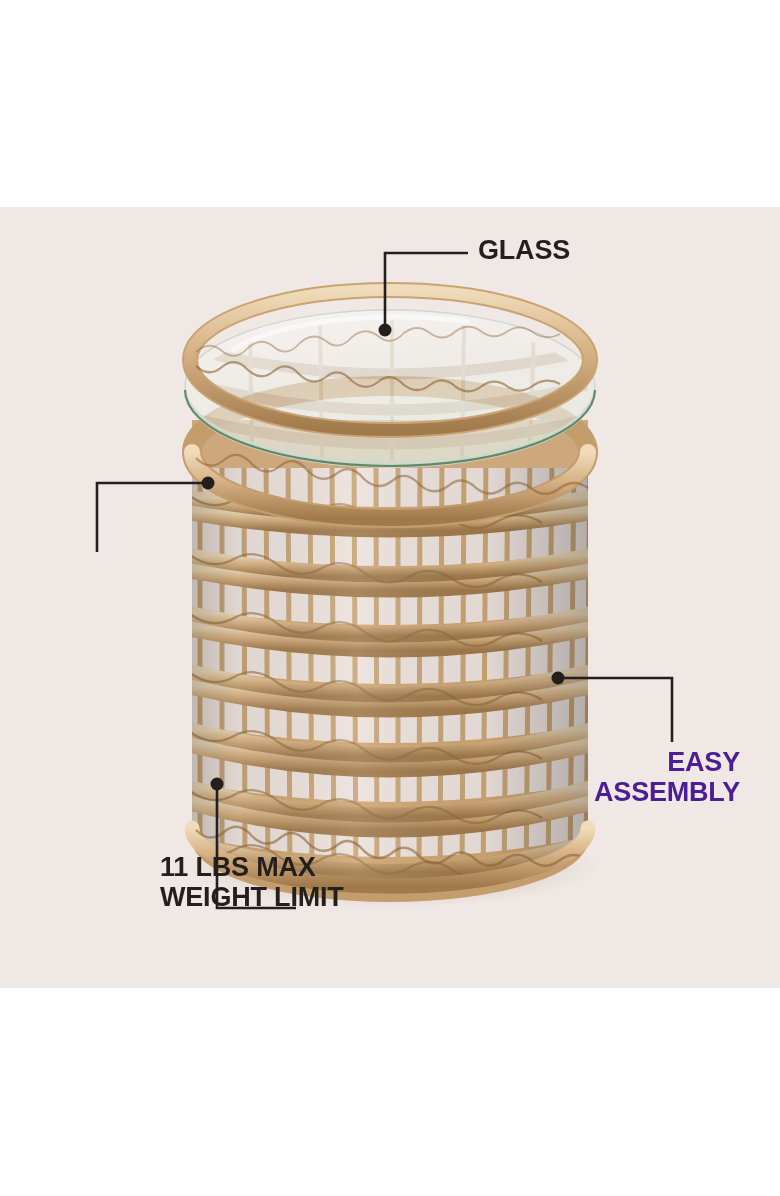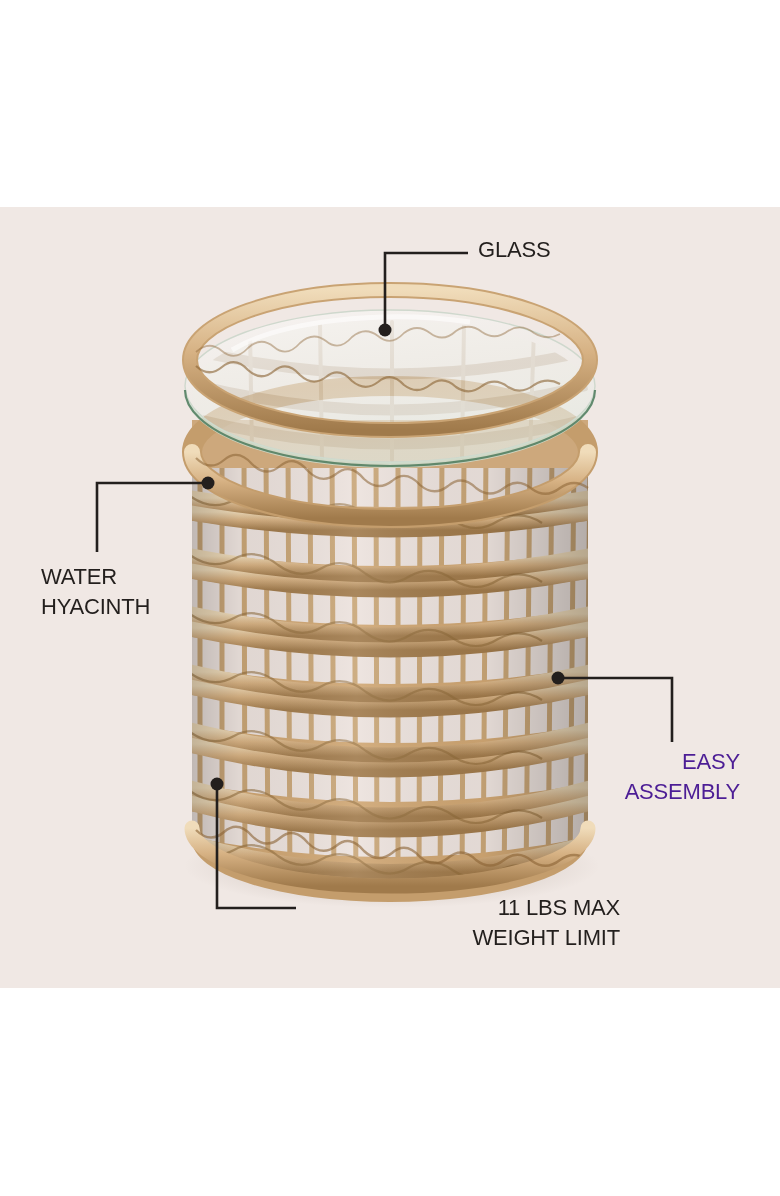--- a/index.html
+++ b/index.html
@@ -37,22 +37,22 @@
     position: absolute;
     left: 0; top: 0;
     width: 780px;
     height: 1196px;
   }
 
   .callout-label {
     position: absolute;
     color: #231f1d;
     font-family: "Liberation Sans", sans-serif;
-    font-weight: normal;
-    font-size: 22px;
+    font-weight: bold;
+    font-size: 27px;
     line-height: 30px;
     letter-spacing: -0.2px;
     white-space: pre-line;
     text-transform: uppercase;
   }
 
   #label-glass {
     left: 478px;
     top: 235px;
     text-align: left;
@@ -62,23 +62,23 @@
     top: 562px;
     text-align: left;
   }
   #label-easy-assembly {
     right: 40px;
     top: 747px;
     text-align: right;
   }
   #label-weight {
     left: 160px;
-    top: 893px;
+    top: 852px;
     width: 460px;
-    text-align: right;
+    text-align: left;
   }
 </style>
 </head>
 <body style="background: rgb(255, 255, 255);">
 
 <div id="stage">
 
   <div id="panel" style="background: rgb(240, 232, 228); top: 207px; height: 781px;"></div>
 
   <svg id="artboard" viewBox="0 0 780 1196">
@@ -297,22 +297,20 @@
     <g fill="#231f1d">
       <circle cx="385" cy="330" r="6.5"></circle>
       <circle cx="208" cy="483" r="6.5"></circle>
       <circle cx="558" cy="678" r="6.5"></circle>
       <circle cx="217" cy="784" r="6.5"></circle>
     </g>
   </svg>
 
   <div class="callout-label" id="label-glass" style="color: rgb(35, 31, 29);">GLASS</div>
 
-  <div class="callout-label" id="label-water-hyacinth" style="color: rgb(35, 31, 29);">WATER
-HYACINTH</div>
 
   <div class="callout-label" id="label-easy-assembly" style="color: #4c1d95;">EASY
 ASSEMBLY</div>
 
   <div class="callout-label" id="label-weight" style="color: rgb(35, 31, 29);">11 LBS MAX
 WEIGHT LIMIT</div>
 
 </div>
 
 </body></html>

